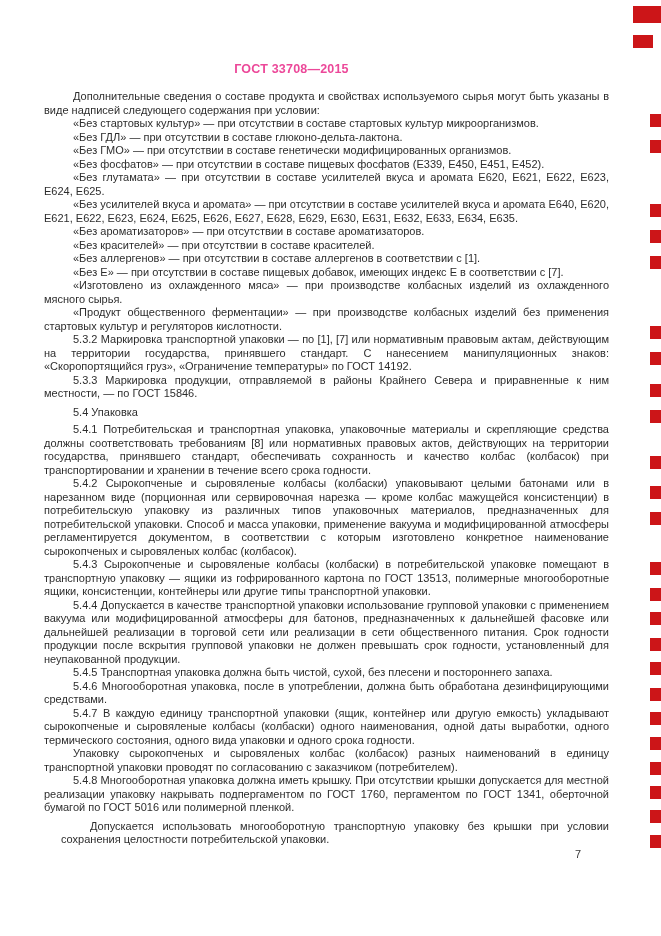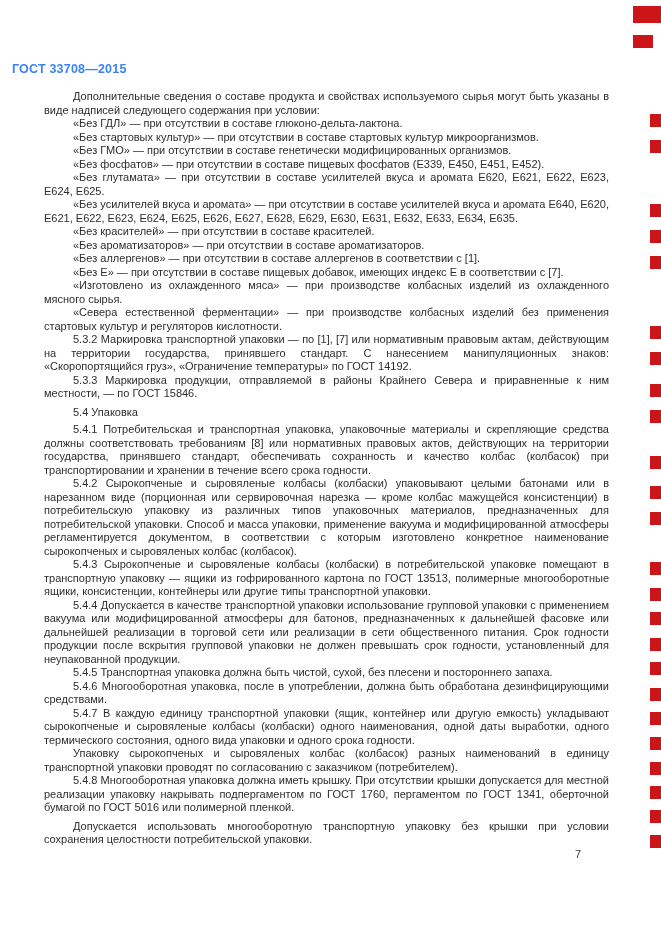--- a/index.html
+++ b/index.html
@@ -7,41 +7,41 @@
     position: relative;
     width: 661px;
     height: 936px;
     background: #ffffff;
     overflow: hidden;
     font-family: "Liberation Sans", "DejaVu Sans", sans-serif;
   }
   .doc-header {
     position: absolute;
     top: 62px;
-    left: 12px;
+    left: 0;
     width: 583px;
-    text-align: left;
+    text-align: center;
     font-size: 12.5px;
     font-weight: 700;
-    color: #3b82f6;
+    color: #ec4899;
     letter-spacing: 0.2px;
   }
   .doc-body {
     position: absolute;
     top: 90px;
     left: 44px;
     width: 565px;
     color: #2d2d2d;
     font-size: 11px;
     line-height: 13.5px;
     text-align: justify;
   }
   .para { margin: 0; text-indent: 29px; }
   .para.heading { font-weight: 400; margin: 5px 0 4px 0; }
-  .para.spaced { margin-top: 5px; }
+  .para.spaced { margin-top: 5px; margin-left: 17px; }
   .page-num {
     position: absolute;
     top: 848px;
     left: 566px;
     width: 24px;
     text-align: center;
     font-size: 11px;
     color: #3a3a3a;
   }
   .red-mark {
@@ -50,32 +50,32 @@
   }
 </style>
 </head>
 <body>
 
 <div class="page">
   <div class="doc-header">ГОСТ 33708—2015</div>
 
   <div class="doc-body">
       <p class="para">Дополнительные сведения о составе продукта и свойствах используемого сырья могут быть указаны в виде надписей следующего содержания при условии:</p>
+      <p class="para">«Без стартовых культур» — при отсутствии в составе стартовых культур микроорганизмов.</p>
       <p class="para">«Без ГДЛ» — при отсутствии в составе глюконо-дельта-лактона.</p>
-      <p class="para">«Без стартовых культур» — при отсутствии в составе стартовых культур микроорганизмов.</p>
       <p class="para">«Без ГМО» — при отсутствии в составе генетически модифицированных организмов.</p>
       <p class="para">«Без фосфатов» — при отсутствии в составе пищевых фосфатов (Е339, Е450, Е451, Е452).</p>
       <p class="para">«Без глутамата» — при отсутствии в составе усилителей вкуса и аромата Е620, Е621, Е622, Е623, Е624, Е625.</p>
       <p class="para">«Без усилителей вкуса и аромата» — при отсутствии в составе усилителей вкуса и аромата Е640, Е620, Е621, Е622, Е623, Е624, Е625, Е626, Е627, Е628, Е629, Е630, Е631, Е632, Е633, Е634, Е635.</p>
+      <p class="para">«Без ароматизаторов» — при отсутствии в составе ароматизаторов.</p>
       <p class="para">«Без красителей» — при отсутствии в составе красителей.</p>
-      <p class="para">«Без ароматизаторов» — при отсутствии в составе ароматизаторов.</p>
       <p class="para">«Без аллергенов» — при отсутствии в составе аллергенов в соответствии с [1].</p>
       <p class="para">«Без Е» — при отсутствии в составе пищевых добавок, имеющих индекс Е в соответствии с [7].</p>
       <p class="para">«Изготовлено из охлажденного мяса» — при производстве колбасных изделий из охлажденного мясного сырья.</p>
-      <p class="para">«Севера естественной ферментации» — при производстве колбасных изделий без применения стартовых культур и регуляторов кислотности.</p>
+      <p class="para">«Продукт общественного ферментации» — при производстве колбасных изделий без применения стартовых культур и регуляторов кислотности.</p>
       <p class="para">5.3.2 Маркировка транспортной упаковки — по [1], [7] или нормативным правовым актам, действующим на территории государства, принявшего стандарт. С нанесением манипуляционных знаков: «Скоропортящийся груз», «Ограничение температуры» по ГОСТ 14192.</p>
       <p class="para">5.3.3 Маркировка продукции, отправляемой в районы Крайнего Севера и приравненные к ним местности, — по ГОСТ 15846.</p>
       <p class="para heading">5.4 Упаковка</p>
       <p class="para">5.4.1 Потребительская и транспортная упаковка, упаковочные материалы и скрепляющие средства должны соответствовать требованиям [8] или нормативных правовых актов, действующих на территории государства, принявшего стандарт, обеспечивать сохранность и качество колбас (колбасок) при транспортировании и хранении в течение всего срока годности.</p>
       <p class="para">5.4.2 Сырокопченые и сыровяленые колбасы (колбаски) упаковывают целыми батонами или в нарезанном виде (порционная или сервировочная нарезка — кроме колбас мажущейся консистенции) в потребительскую упаковку из различных типов упаковочных материалов, предназначенных для потребительской упаковки. Способ и масса упаковки, применение вакуума и модифицированной атмосферы регламентируется документом, в соответствии с которым изготовлено конкретное наименование сырокопченых и сыровяленых колбас (колбасок).</p>
       <p class="para">5.4.3 Сырокопченые и сыровяленые колбасы (колбаски) в потребительской упаковке помещают в транспортную упаковку — ящики из гофрированного картона по ГОСТ 13513, полимерные многооборотные ящики, консистенции, контейнеры или другие типы транспортной упаковки.</p>
       <p class="para">5.4.4 Допускается в качестве транспортной упаковки использование групповой упаковки с применением вакуума или модифицированной атмосферы для батонов, предназначенных к дальнейшей фасовке или дальнейшей реализации в торговой сети или реализации в сети общественного питания. Срок годности продукции после вскрытия групповой упаковки не должен превышать срок годности, установленный для неупакованной продукции.</p>
       <p class="para">5.4.5 Транспортная упаковка должна быть чистой, сухой, без плесени и постороннего запаха.</p>
       <p class="para">5.4.6 Многооборотная упаковка, после в употреблении, должна быть обработана дезинфицирующими средствами.</p>
       <p class="para">5.4.7 В каждую единицу транспортной упаковки (ящик, контейнер или другую емкость) укладывают сырокопченые и сыровяленые колбасы (колбаски) одного наименования, одной даты выработки, одного термического состояния, одного вида упаковки и одного срока годности.</p>

